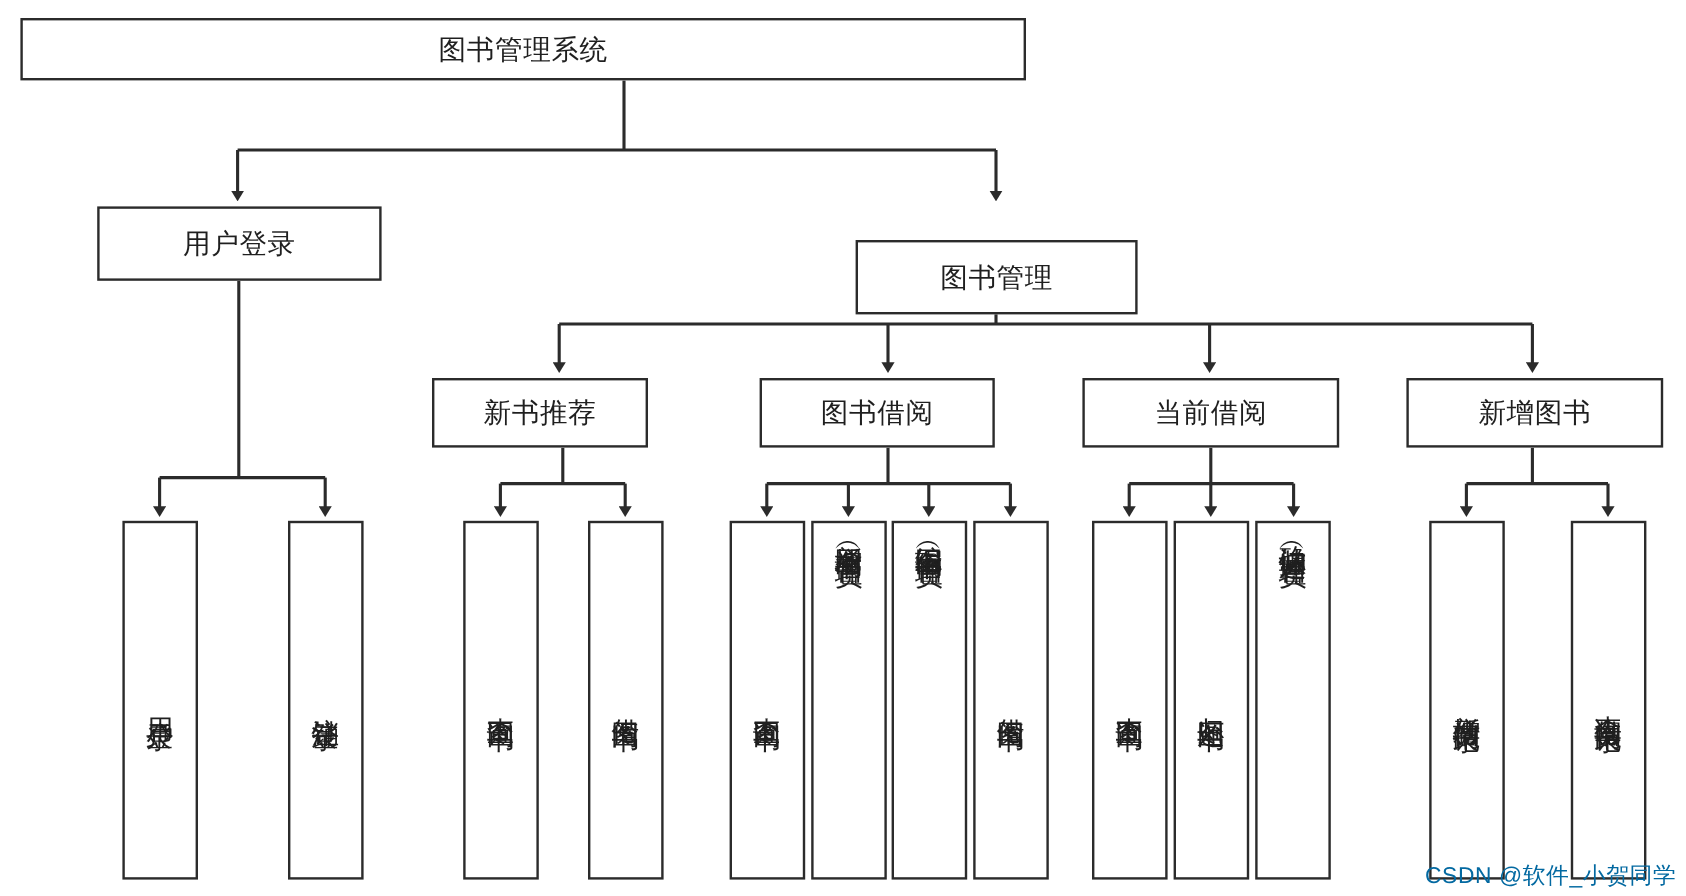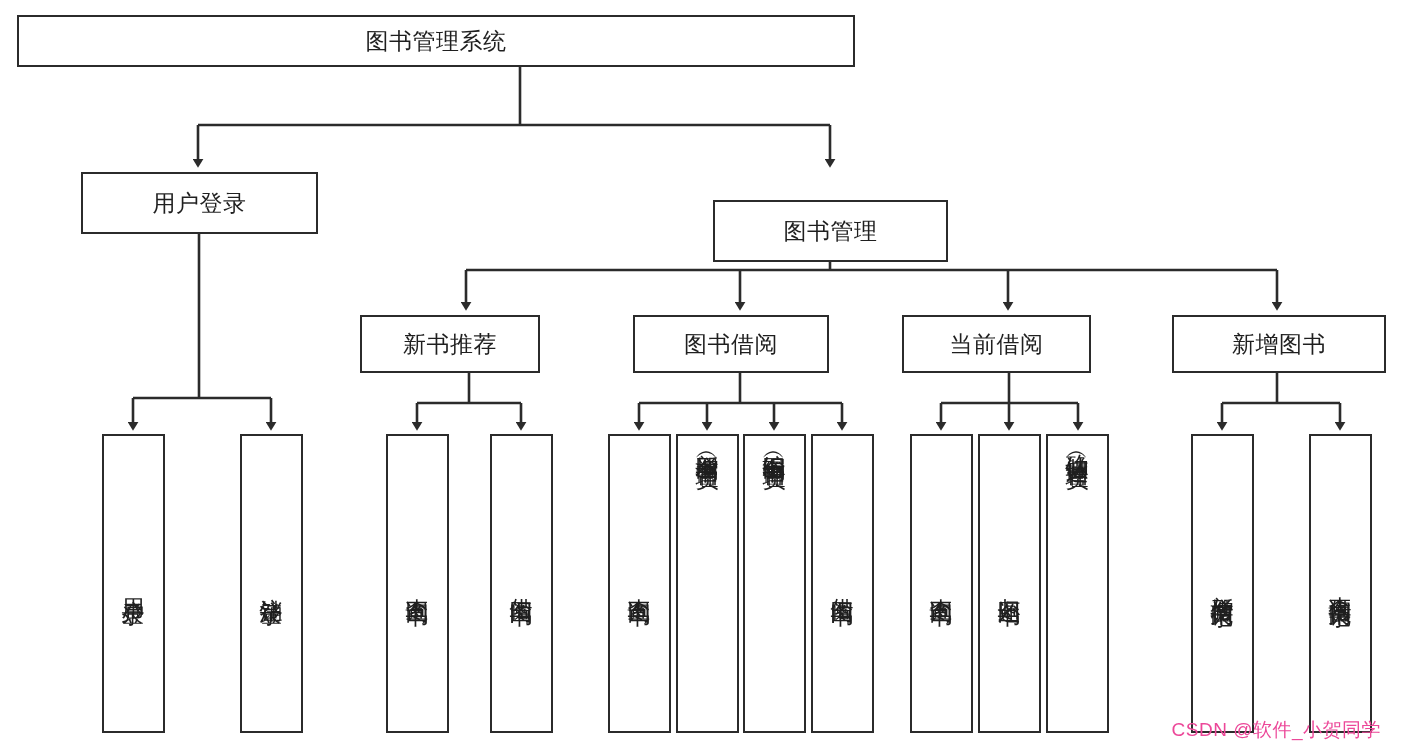--- a/index.html
+++ b/index.html
@@ -60,24 +60,24 @@
     max-height: 100%;
   }
   .node.vertical.center-text {
     align-items: center;
   }
   .node.vertical.top-text {
     align-items: flex-start;
   }
   #watermark {
     position: absolute;
-    right: 24px;
+    right: 8px;
     bottom: 4px;
     font-size: 19px;
-    color: #ec4899;
+    color: #0369a1;
     letter-spacing: 0.5px;
     z-index: 5;
     white-space: nowrap;
   }
 </style>
 </head>
 <body>
 
 <div id="diagram-root">
 
@@ -146,21 +146,21 @@
   </div>
 
   <div class="node" style="left:360px; top:315px; width:180px; height:58px;">
     <span class="node-label">新书推荐</span>
   </div>
 
   <div class="node" style="left:633px; top:315px; width:196px; height:58px;">
     <span class="node-label">图书借阅</span>
   </div>
 
-  <div class="node" style="left:902px; top:315px; width:189px; height:58px;">
+  <div class="node" style="left:902px; top:315px; width:214px; height:58px;">
     <span class="node-label">当前借阅</span>
   </div>
 
   <div class="node" style="left:1172px; top:315px; width:214px; height:58px;">
     <span class="node-label">新增图书</span>
   </div>
 
   <div class="node vertical center-text" style="left:102px; top:434px; width:63px; height:299px;">
     <span class="node-label">用户登录</span>
   </div>

